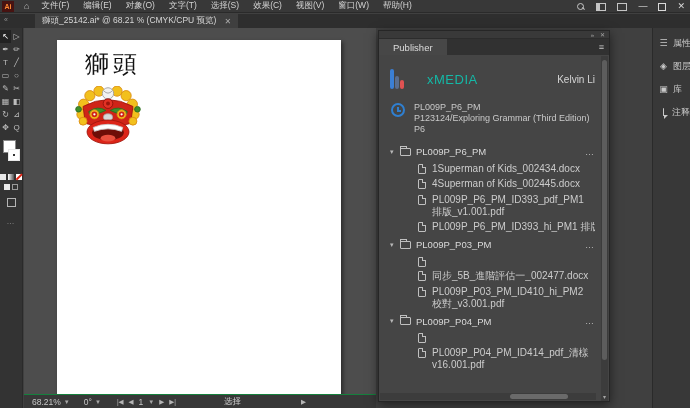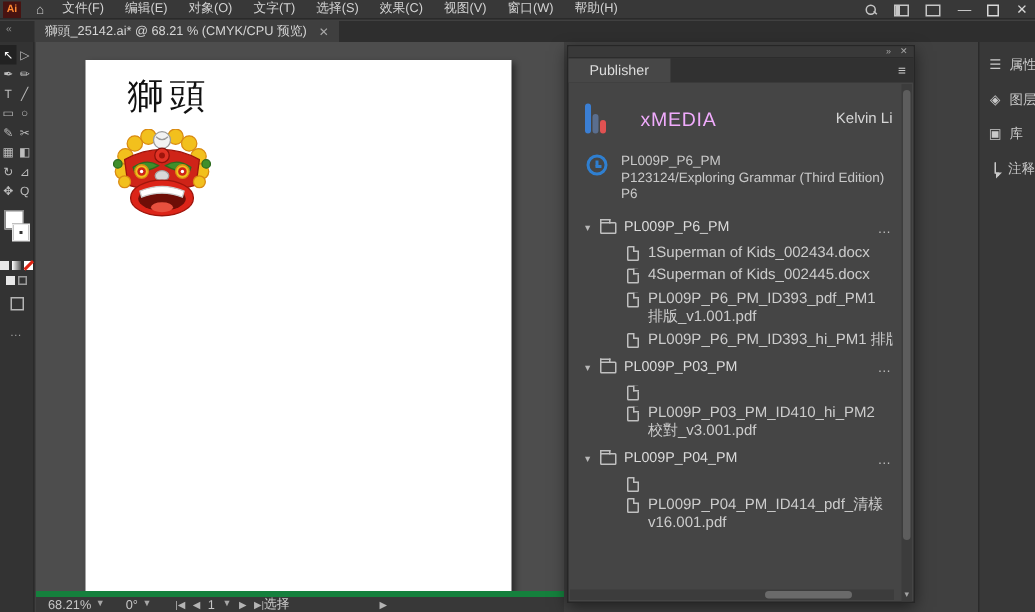--- a/index.html
+++ b/index.html
@@ -25,21 +25,21 @@
   .icon-search::after { content:""; position:absolute; left:5px; top:5px; width:3px; height:1px;
     background:#c5c5c5; transform:rotate(45deg); }
   .icon-workspace { width:10px; height:8px; border:1px solid #c5c5c5; position:relative; }
   .icon-workspace::before { content:""; position:absolute; left:0; top:0; width:3px; height:6px; background:#c5c5c5; }
   .icon-screenmode { width:10px; height:8px; border:1px solid #c5c5c5; }
   .win-btn { font-size:9px; color:#d8d8d8; line-height:13px; }
   .icon-max { width:8px; height:8px; border:1px solid #d8d8d8; }
 
   
   .tabbar { position:absolute; left:0; top:14px; width:690px; height:14px; background:#2e2e2e; }
-  .doc-tab { position:absolute; left:23px; top:0; height:14px; padding:0 7px; background:#3f3f3f;
+  .doc-tab { position:absolute; left:35px; top:0; height:14px; padding:0 7px; background:#3f3f3f;
     display:flex; align-items:center; gap:8px; }
   .doc-tab-title { font-size:8.5px; color:#d6d6d6; white-space:nowrap; }
   .doc-tab-close { font-size:8px; color:#a9a9a9; }
   .tab-collapse { position:absolute; left:4px; top:2px; font-size:7px; color:#8f8f8f; }
 
   
   .toolbar { position:absolute; left:0; top:28px; width:23px; height:380px; background:#333333;
     border-right:1px solid #2a2a2a; }
   .tools { display:grid; grid-template-columns:11px 11px; justify-content:center; padding-top:2px; }
   .tool { width:11px; height:13px; display:flex; align-items:center; justify-content:center;
@@ -65,49 +65,49 @@
   
   .canvas { position:absolute; left:24px; top:28px; width:352px; height:366px; background:#4d4d4d; overflow:hidden; }
   .artboard { position:absolute; left:33px; top:12px; width:284px; height:380px; background:#ffffff;
     box-shadow:2px 2px 4px rgba(0,0,0,.45); }
   .artboard-heading { position:absolute; left:28px; top:8px; font-family:"DejaVu Serif","Liberation Serif",serif;
     font-size:24px; letter-spacing:4px; color:#111; }
   .lion { position:absolute; left:17px; top:46px; }
 
   
   .statusbar { position:absolute; left:24px; top:394px; width:352px; height:14px; background:#383838;
-    border-top:4px solid #15803d; display:flex; align-items:center; font-size:8.5px; color:#c6c6c6; }
+    border-top:1px solid #15803d; display:flex; align-items:center; font-size:8.5px; color:#c6c6c6; }
   .sb-group { display:flex; align-items:center; gap:3px; white-space:nowrap; }
   .sb-zoom { margin-left:8px; }
   .chev { font-size:6px; color:#a7a7a7; }
   .sb-rot { margin-left:14px; }
   .sb-nav { margin-left:16px; gap:5px; }
   .nav-glyph { font-size:6.5px; color:#b5b5b5; }
-  .sb-status { color:#cdcdcd; }
+  .sb-status { margin-left:48px; color:#cdcdcd; }
   .sb-arrow { margin-left:60px; font-size:6.5px; color:#b5b5b5; }
 
   
   .panel { position:absolute; left:378px; top:30px; width:232px; height:372px; background:#454545;
     border:1px solid #262626; box-shadow:0 3px 10px rgba(0,0,0,.5); }
   .panel-strip { height:8px; background:#393939; display:flex; justify-content:flex-end; align-items:center;
     gap:6px; padding-right:4px; border-bottom:1px solid #2c2c2c; }
   .panel-strip span { font-size:6px; color:#a5a5a5; line-height:8px; }
   .panel-tabs { height:16px; background:#313131; display:flex; align-items:flex-end; position:relative; }
   .panel-tab { height:16px; padding:0 14px; background:#474747; color:#dcdcdc; font-size:9.5px;
     display:flex; align-items:center; }
   .panel-menu { position:absolute; right:5px; top:3px; font-size:9px; color:#c9c9c9; }
   .panel-body { position:relative; height:332px; overflow:hidden; padding:7px 14px 0 11px; }
 
   .brand-row { display:flex; align-items:center; height:34px; }
   .brand-logo { position:relative; width:15px; height:24px; margin-right:22px; }
   .bar { position:absolute; bottom:2px; border-radius:2px; }
   .bar1 { left:0; width:4px; height:20px; background:#3b7fd4; }
   .bar2 { left:5px; width:4px; height:13px; background:#5a6e8e; }
   .bar3 { left:10px; width:4px; height:9px; background:#e05252; }
-  .brand-name { font-size:13px; color:#f0abfc; letter-spacing:.5px; }
+  .brand-name { font-size:13px; color:#14b8a6; letter-spacing:.5px; }
   .brand-user { margin-left:auto; font-size:10px; color:#d6d6d6; }
 
   .project-row { display:flex; margin-top:6px; }
   .clock { width:14px; height:14px; border:2px solid #2f7fd0; border-radius:50%; position:relative;
     margin:1px 9px 0 1px; flex:none; }
   .clock::before { content:""; position:absolute; left:4px; top:2px; width:1.5px; height:4px; background:#2f7fd0; }
   .clock::after { content:""; position:absolute; left:4px; top:5px; width:4px; height:1.5px; background:#2f7fd0; }
   .project-lines { font-size:9px; color:#c9c9c9; line-height:11px; }
 
   .tree { margin-top:9px; }
@@ -337,20 +337,24 @@
           <span class="caret">▾</span>
           <span class="icon-folder"></span>
           <span class="folder-name">PL009P_P03_PM</span>
           <span class="folder-more">…</span>
         </div>
         <div class="file-row">
           <span class="icon-file"></span>
         </div>
         <div class="file-row">
           <span class="icon-file"></span>
+          <span class="file-label">同步_5B_進階評估一_002477.docx</span>
+        </div>
+        <div class="file-row">
+          <span class="icon-file"></span>
           <span class="file-label">PL009P_P03_PM_ID410_hi_PM2 校對_v3.001.pdf</span>
         </div>
 
         <div class="folder-row">
           <span class="caret">▾</span>
           <span class="icon-folder"></span>
           <span class="folder-name">PL009P_P04_PM</span>
           <span class="folder-more">…</span>
         </div>
         <div class="file-row">

